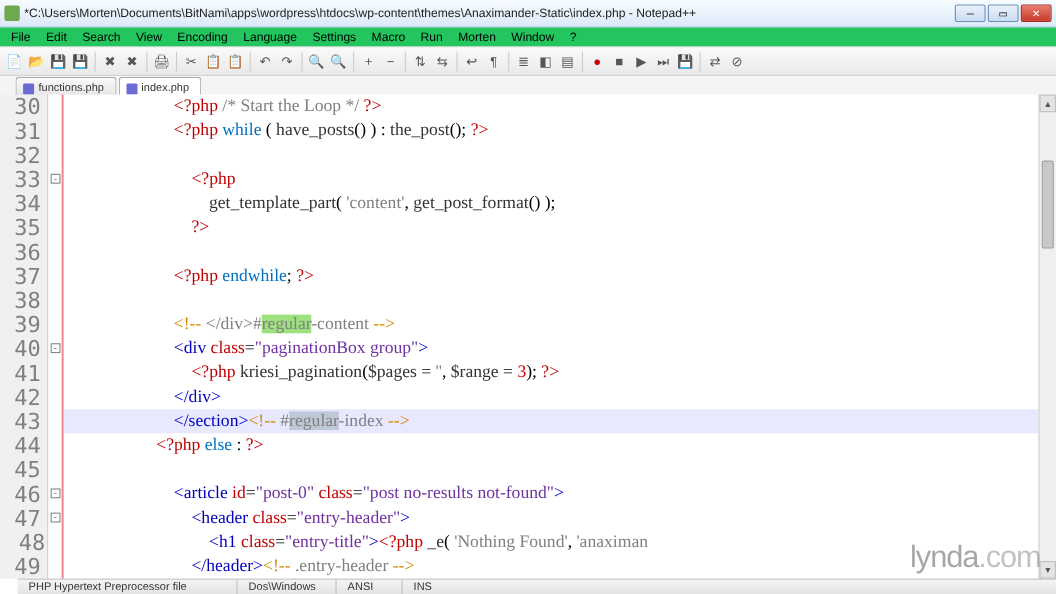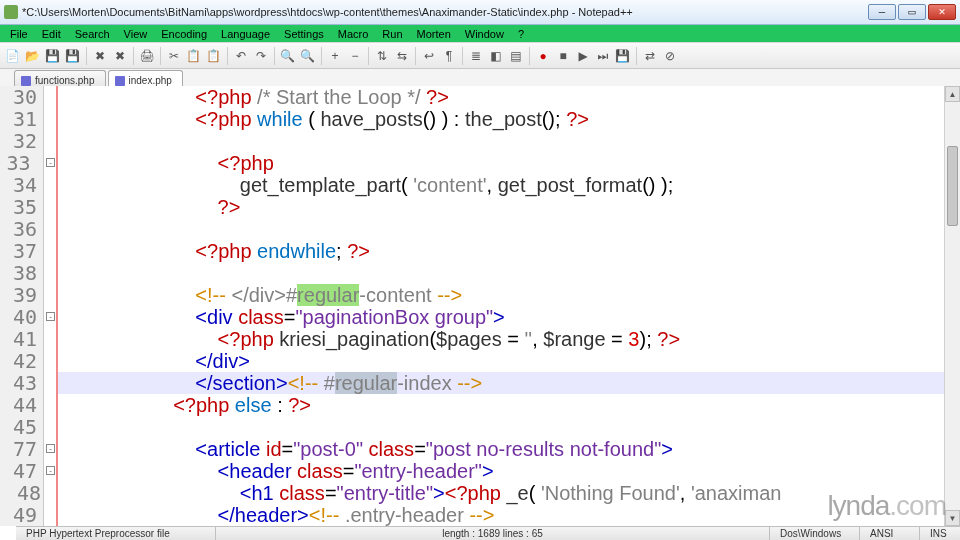--- a/index.html
+++ b/index.html
@@ -17,21 +17,21 @@
 .tb-sep { width: 1px; height: 18px; background: #ccc; margin: 0 2px; }
 .tabbar { height: 20px; background: #f4f4f4; border-bottom: 1px solid #c9c9c9; display: flex; align-items: flex-end; padding-left: 14px; }
 .tab { height: 18px; padding: 2px 10px 0 6px; border: 1px solid #a9a9a9; border-bottom: none; margin-right: 2px; background: linear-gradient(#f9f9f9,#e5e5e5); border-radius: 3px 3px 0 0; display: flex; align-items: center; gap: 4px; font-size: 10px; color: #333; }
 .tab.active { background: #fff; }
 .tab-icon { width: 10px; height: 10px; border-radius: 1px; }
 .tab-icon.php { background: #6b6bd6; }
 .editor-wrap { position: absolute; top: 86px; bottom: 14px; left: 0; right: 0; display: flex; }
 .gutter { width: 44px; background: #f0f0f0; border-right: 1px solid #c9c9c9; text-align: right; padding-right: 6px; color: #808080; font-family: Consolas, monospace; font-size: 20px; line-height: 22px; }
 .fold-col { width: 14px; background: #fff; border-right: 2px solid #f28888; position: relative; }
 .fold-box { position: absolute; left: 2px; width: 9px; height: 9px; border: 1px solid #888; background: #fff; font-size: 8px; line-height: 7px; text-align: center; color: #555; }
-.code { flex: 1; font-family: Liberation Sans, sans-serif; font-size: 20px; line-height: 22px; white-space: pre; overflow: hidden; position: relative; background: #fff; }
+.code { flex: 1; font-family: Liberation Serif, serif; font-size: 16px; line-height: 22px; white-space: pre; overflow: hidden; position: relative; background: #fff; }
 .code .line { height: 22px; padding-left: 4px; }
 .code .current-line { background: #e8e8ff; }
 .scrollbar-v { width: 16px; background: #f0f0f0; border-left: 1px solid #d0d0d0; position: relative; }
 .scroll-arrow { height: 16px; background: #e4e4e4; border: 1px solid #c0c0c0; display: flex; align-items: center; justify-content: center; font-size: 8px; color: #555; }
 .scroll-thumb { position: absolute; left: 2px; right: 2px; top: 60px; height: 80px; background: #c8c8c8; border: 1px solid #a0a0a0; border-radius: 2px; }
 .statusbar { position: absolute; bottom: 0; left: 16px; right: 0; height: 14px; background: linear-gradient(#f4f4f4,#e4e4e4); border-top: 1px solid #c0c0c0; display: flex; align-items: center; font-size: 10px; color: #333; }
 .statusbar .cell { padding: 0 10px; border-right: 1px solid #c0c0c0; height: 100%; display: flex; align-items: center; }
 .statusbar .stretch { flex: 1; }
 
 .c-php { color: #c00000; }
@@ -131,53 +131,52 @@
       <div class="tab-icon php"></div>
       <span>index.php</span>
     </div>
   </div>
 
 <div class="editor-wrap">
   <div class="gutter" id="gutter">
       <div style="height: 22px;">30</div>
       <div style="height: 22px;">31</div>
       <div style="height: 22px;">32</div>
-      <div style="height: 22px; text-align: center;">33</div>
+      <div style="height: 22px;">33</div>
       <div style="height: 22px;">34</div>
       <div style="height: 22px;">35</div>
       <div style="height: 22px;">36</div>
       <div style="height: 22px;">37</div>
       <div style="height: 22px;">38</div>
       <div style="height: 22px;">39</div>
       <div style="height: 22px;">40</div>
       <div style="height: 22px;">41</div>
       <div style="height: 22px;">42</div>
       <div style="height: 22px;">43</div>
       <div style="height: 22px;">44</div>
       <div style="height: 22px;">45</div>
-      <div style="height: 22px;">77</div>
+      <div style="height: 22px;">46</div>
       <div style="height: 22px;">47</div>
       <div style="height: 22px; padding-left: 17px;">48</div>
       <div style="height: 22px;">49</div>
     </div>
   <div class="fold-col" id="foldcol">
       <div class="fold-box" style="top: 72px;">-</div>
       <div class="fold-box" style="top: 226px;">-</div>
       <div class="fold-box" style="top: 358px;">-</div>
       <div class="fold-box" style="top: 380px;">-</div>
     </div>
   <div class="code" id="code"><div class="line"><span>                        </span><span class="c-php">&lt;?php</span><span></span><span class="c-comtxt"> /* Start the Loop */ </span><span class="c-php">?&gt;</span></div><div class="line"><span>                        </span><span class="c-php">&lt;?php</span><span></span><span class="c-kw2"> while </span><span>( </span><span class="c-fn">have_posts</span><span>() ) : </span><span class="c-fn">the_post</span><span>(); </span><span class="c-php">?&gt;</span></div><div class="line"><span></span><span></span></div><div class="line"><span>                            </span><span class="c-php">&lt;?php</span></div><div class="line"><span>                                </span><span class="c-fn">get_template_part</span><span>( </span><span class="c-str">'content'</span><span>, </span><span class="c-fn">get_post_format</span><span>() );</span></div><div class="line"><span>                            </span><span class="c-php">?&gt;</span></div><div class="line"><span></span><span></span></div><div class="line"><span>                        </span><span class="c-php">&lt;?php</span><span></span><span class="c-kw2"> endwhile</span><span>; </span><span class="c-php">?&gt;</span></div><div class="line"><span></span><span></span></div><div class="line"><span>                        </span><span class="c-com">&lt;!-- </span><span class="c-comtxt">&lt;/div&gt;#</span><span class="hl c-comtxt">regular</span><span class="c-comtxt">-content </span><span class="c-com">--&gt;</span></div><div class="line"><span>                        </span><span class="c-tag">&lt;div</span><span></span><span class="c-attr"> class</span><span>=</span><span class="c-val">"paginationBox group"</span><span class="c-tag">&gt;</span></div><div class="line"><span>                            </span><span class="c-php">&lt;?php</span><span></span><span class="c-fn"> kriesi_pagination</span><span>(</span><span class="c-var">$pages</span><span> = </span><span class="c-str">''</span><span>, </span><span class="c-var">$range</span><span> = </span><span class="c-num">3</span><span>); </span><span class="c-php">?&gt;</span></div><div class="line"><span>                        </span><span class="c-tag">&lt;/div&gt;</span></div><div class="line current-line"><span>                        </span><span class="c-tag">&lt;/section&gt;</span><span class="c-com">&lt;!-- </span><span class="c-comtxt">#</span><span class="sel c-comtxt">regular</span><span class="c-comtxt">-index </span><span class="c-com">--&gt;</span></div><div class="line"><span>                    </span><span class="c-php">&lt;?php</span><span></span><span class="c-kw2"> else </span><span>: </span><span class="c-php">?&gt;</span></div><div class="line"><span></span><span></span></div><div class="line"><span>                        </span><span class="c-tag">&lt;article</span><span></span><span class="c-attr"> id</span><span>=</span><span class="c-val">"post-0"</span><span class="c-attr"> class</span><span>=</span><span class="c-val">"post no-results not-found"</span><span class="c-tag">&gt;</span></div><div class="line"><span>                            </span><span class="c-tag">&lt;header</span><span></span><span class="c-attr"> class</span><span>=</span><span class="c-val">"entry-header"</span><span class="c-tag">&gt;</span></div><div class="line"><span>                                </span><span class="c-tag">&lt;h1</span><span></span><span class="c-attr"> class</span><span>=</span><span class="c-val">"entry-title"</span><span class="c-tag">&gt;</span><span class="c-php">&lt;?php</span><span></span><span class="c-fn"> _e</span><span>( </span><span class="c-str">'Nothing Found'</span><span>, </span><span class="c-str">'anaximan</span></div><div class="line"><span>                            </span><span class="c-tag">&lt;/header&gt;</span><span class="c-com">&lt;!-- </span><span class="c-comtxt">.entry-header </span><span class="c-com">--&gt;</span></div></div>
   <div class="scrollbar-v">
     <div class="scroll-arrow">▲</div>
     <div class="scroll-thumb"></div>
     <div class="scroll-arrow" style="position:absolute;bottom:0;left:0;right:0;">▼</div>
   </div>
 </div>
 
 <div class="statusbar">
   <div class="cell" style="width:200px;">PHP Hypertext Preprocessor file</div>
-  <div class="cell stretch" style="justify-content:center;">length : 1689    lines : 65</div>
   <div class="cell" style="width:90px;">Dos\Windows</div>
   <div class="cell" style="width:60px;">ANSI</div>
   <div class="cell" style="width:40px;border-right:none;">INS</div>
 </div>
 
 <div class="watermark"><span>lynda</span><span class="dom">.com</span></div>
 
 </body></html>

